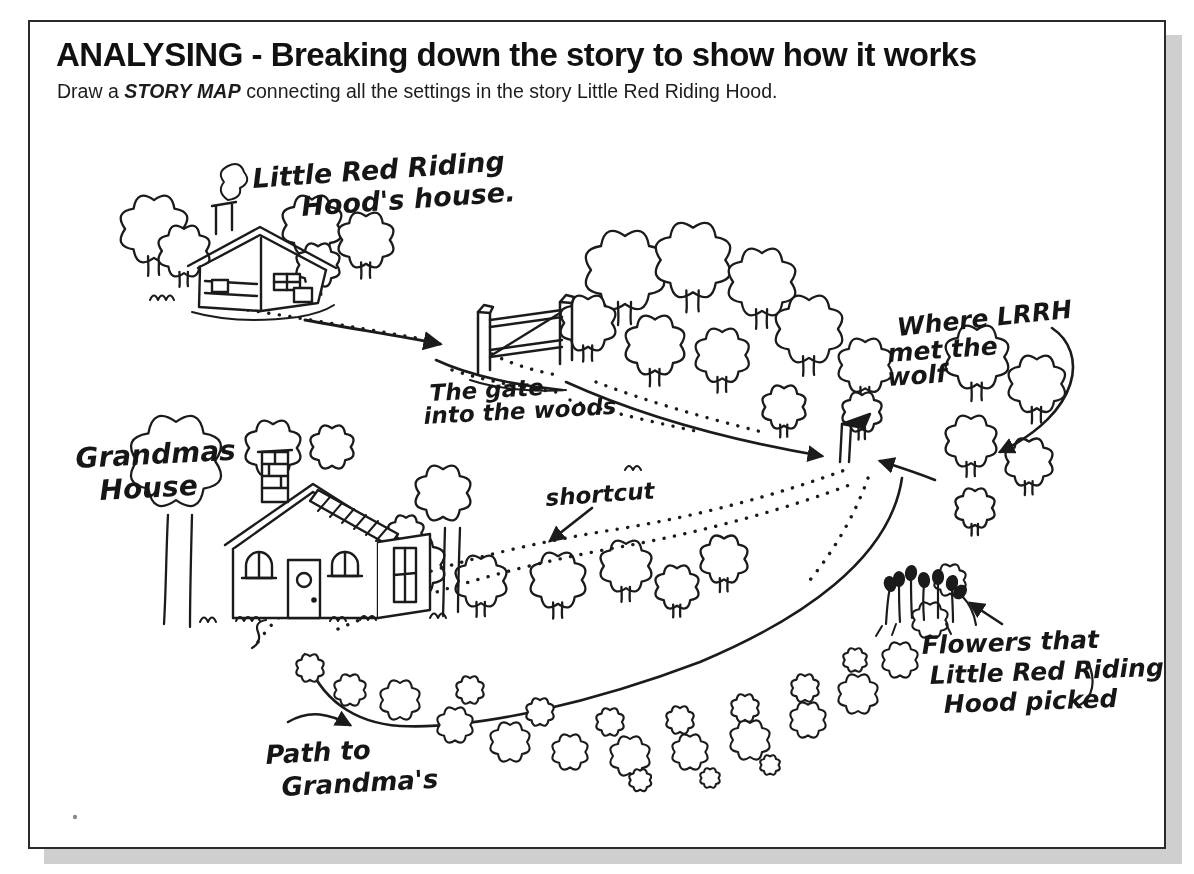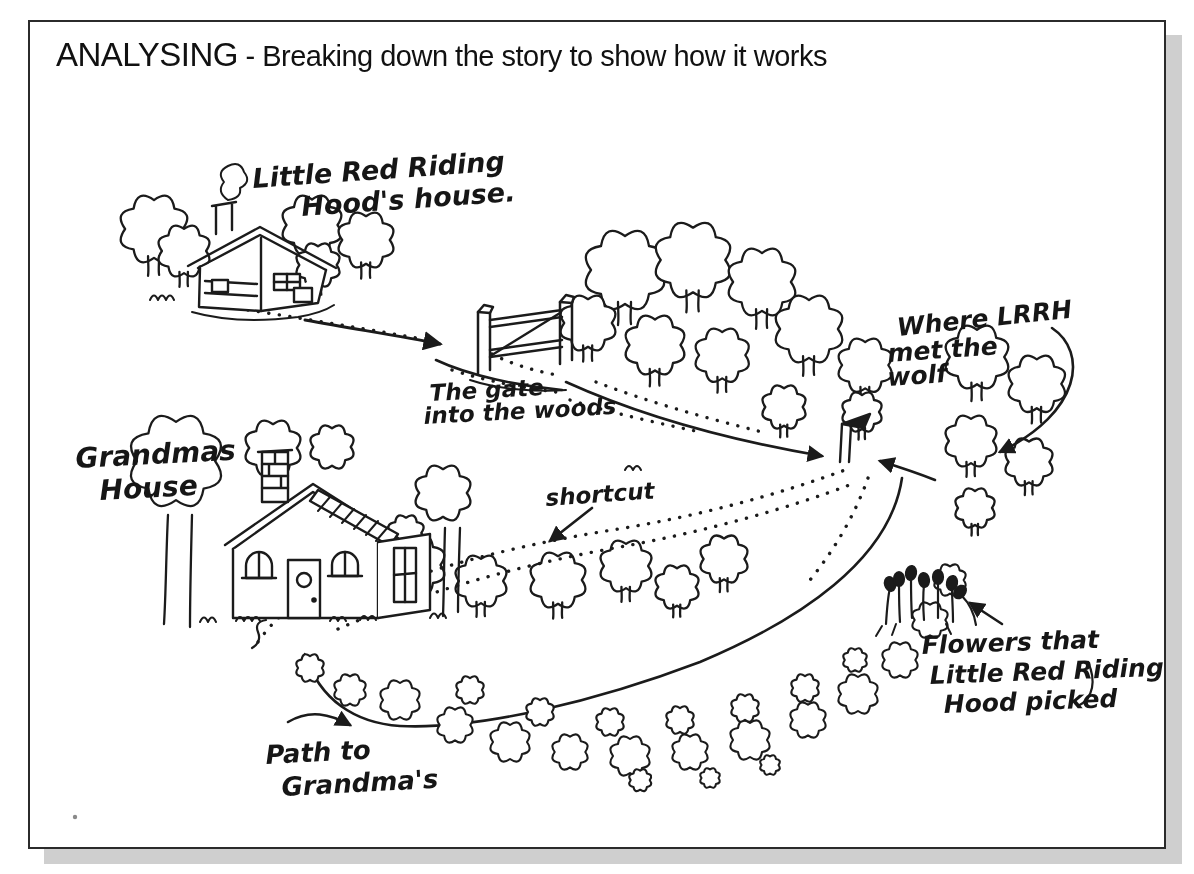--- a/index.html
+++ b/index.html
@@ -2,35 +2,36 @@
 <html><head>
 <meta charset="utf-8">
 <style>
   html,body{margin:0;padding:0;background:#ffffff;}
   #stage{position:relative;width:1194px;height:874px;background:#ffffff;overflow:hidden;
          font-family:"Liberation Sans",sans-serif;}
   .frame{position:absolute;left:28px;top:20px;width:1134px;height:825px;
          background:#ffffff;border:2px solid #2b2b2b;box-shadow:16px 15px 0 0 #cfcfcf;}
   .header{position:absolute;left:56px;top:36px;width:1060px;z-index:3;color:#111;}
   .title{margin:0;white-space:nowrap;letter-spacing:-0.5px;}
-  .t-main{font-weight:normal;font-size:33px;margin-top:45px;}
-  .t-rest{font-weight:normal;font-size:29px;}
+  .t-main{font-weight:bold;font-size:33px;margin-top:45px;}
+  .t-rest{font-weight:bold;font-size:33px;}
   .instr{margin:6px 0 0 1px;font-size:19.5px;line-height:23px;color:#1c1c1c;}
   .instr b i{letter-spacing:0.2px;}
   svg#map{position:absolute;left:0;top:0;z-index:2;}
   text.hand{font-family:"DejaVu Sans",sans-serif;font-style:italic;font-weight:bold;fill:#161616;}
 </style>
 </head>
 <body>
 
 <div id="stage">
   <div class="frame"></div>
 
   <div class="header">
     <h1 class="title"><span class="t-main">ANALYSING</span><span class="t-rest"> - Breaking down the story to show how it works</span></h1>
+    <p class="instr"><span>Draw a </span><b><i>STORY MAP</i></b><span> connecting all the settings in the story Little Red Riding Hood.</span></p>
   </div>
 
   <svg id="map" width="1194" height="874" viewBox="0 0 1194 874">
     <defs>
       <g id="cloud">
         <path vector-effect="non-scaling-stroke" d="M74,40 Q88,60 64,64 Q60,88 40,74 Q20,88 16,64 Q-8,60 6,40 Q-8,20 16,16 Q20,-8 40,6 Q60,-8 64,16 Q88,20 74,40 Z"></path>
       </g>
       <g id="tree">
         <use href="#cloud"></use>
         <path vector-effect="non-scaling-stroke" fill="none" d="M33,72 C33,80 34,88 33,95 M46,72 C46,81 45,88 46,94"></path>

